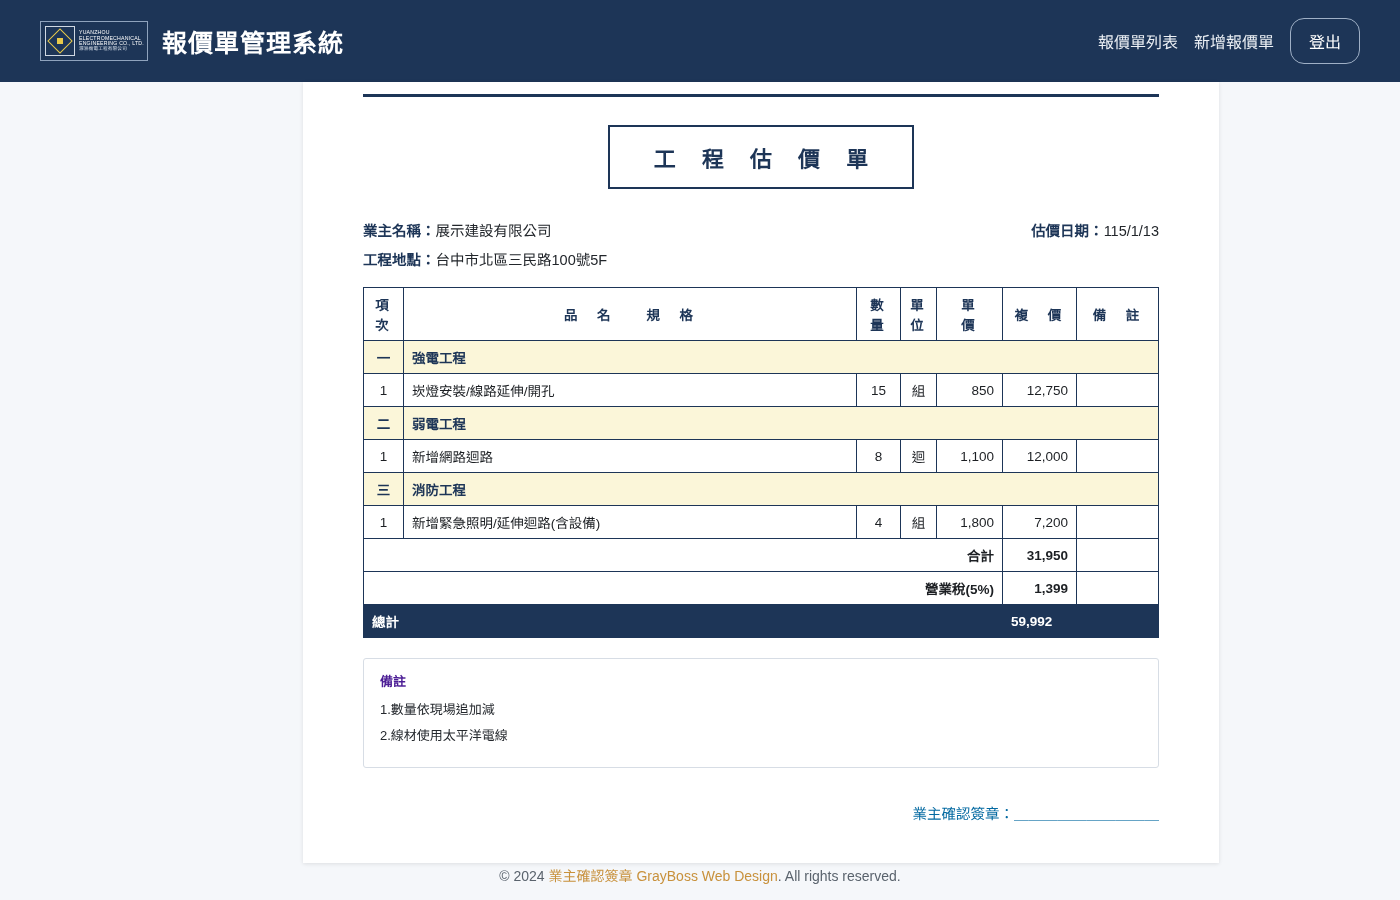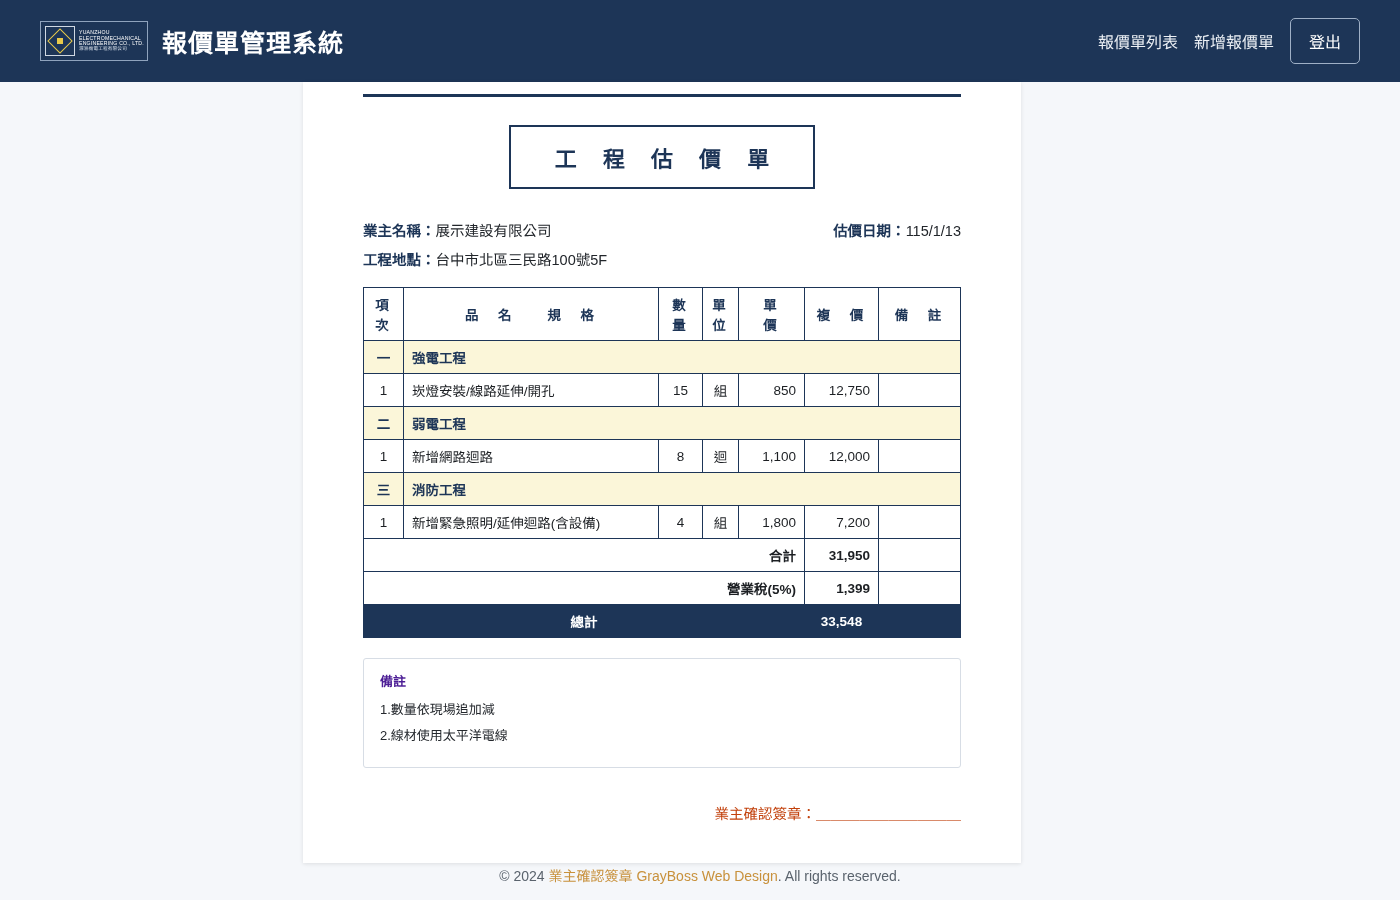--- a/index.html
+++ b/index.html
@@ -81,40 +81,40 @@
     gap: 16px;
   }
   .nav-link {
     font-size: 16px;
     color: #edf1f6;
     text-decoration: none;
     cursor: pointer;
   }
   .logout-btn {
     border: 1px solid #9fb0c6;
-    border-radius: 5px;
+    border-radius: 14px;
     padding: 10px 18px;
     font-size: 16px;
     color: #ffffff;
     background: transparent;
     cursor: pointer;
     font-family: inherit;
   }
 
   
   .page {
     height: 818px;
     position: relative;
     background: #f5f7fa;
   }
   .sheet {
     position: absolute;
     left: 303px;
     top: 0;
-    width: 718px;
+    width: 916px;
     background: #ffffff;
     padding: 0 60px 40px 60px;
     box-shadow: 0 1px 4px rgba(0,0,0,0.10);
   }
   .sheet-top-rule {
     border-top: 3px solid #1d3557;
     margin-top: 12px;
   }
 
   .doc-title-wrap {
@@ -187,21 +187,21 @@
 
   tr.sum td {
     text-align: right;
     font-weight: bold;
   }
   tr.sum td.sum-label { text-align: right; }
   tr.total td {
     background: #1d3557;
     color: #ffffff;
     font-weight: bold;
-    text-align: center;
+    text-align: left;
   }
 
   
   .remarks {
     margin-top: 20px;
     border: 1px solid #d7dde5;
     border-radius: 3px;
     padding: 12px 16px 16px 16px;
     font-size: 13px;
     color: #25292e;
@@ -211,21 +211,21 @@
     font-weight: bold;
     margin-bottom: 9px;
     color: #4c1d95;
   }
   .remarks-line { margin-bottom: 7px; }
 
   .signature {
     margin-top: 34px;
     text-align: right;
     font-size: 14.5px;
-    color: #c2410c;
+    color: #0369a1;
   }
 
   
   .footer {
     position: absolute;
     left: 0;
     right: 0;
     top: 783px;
     text-align: center;
     font-size: 14px;
@@ -338,21 +338,21 @@
             <td class="col-amount num">31,950</td>
             <td class="col-note"></td>
           </tr>
           <tr class="sum">
             <td colspan="5" class="sum-label">營業稅(5%)</td>
             <td class="col-amount num">1,399</td>
             <td class="col-note"></td>
           </tr>
           <tr class="total">
             <td colspan="5" class="sum-label">總計</td>
-            <td class="col-amount num">33,548</td>
+            <td class="col-amount num">59,992</td>
             <td class="col-note"></td>
           </tr>
         </tbody>
     </table>
 
     <div class="remarks">
       <div class="remarks-title">備註</div>
       <div class="remarks-line">1.數量依現場追加減</div>
       <div class="remarks-line">2.線材使用太平洋電線</div>
     </div>

